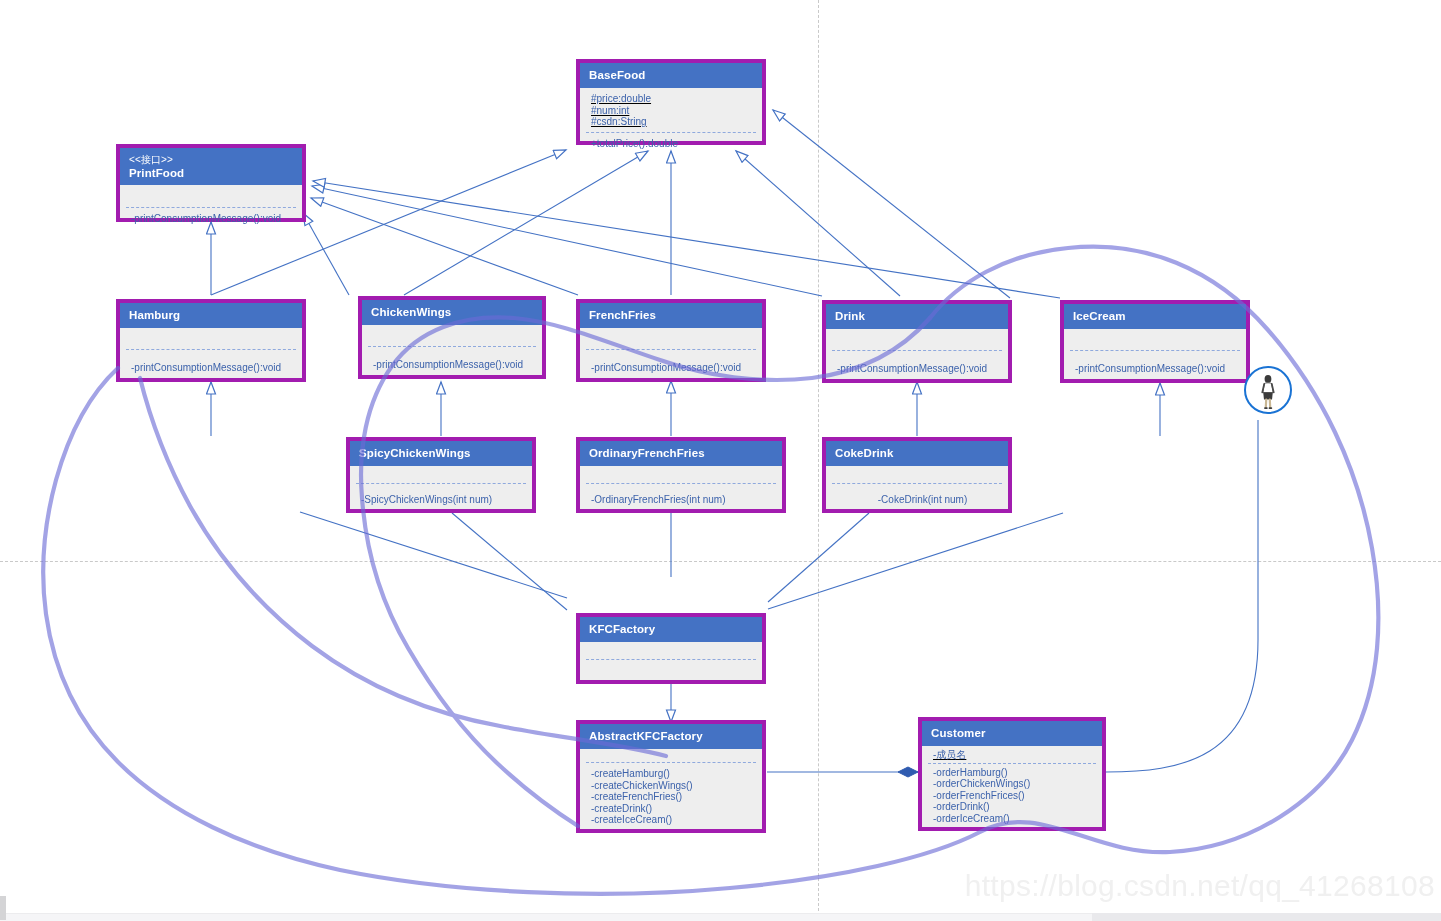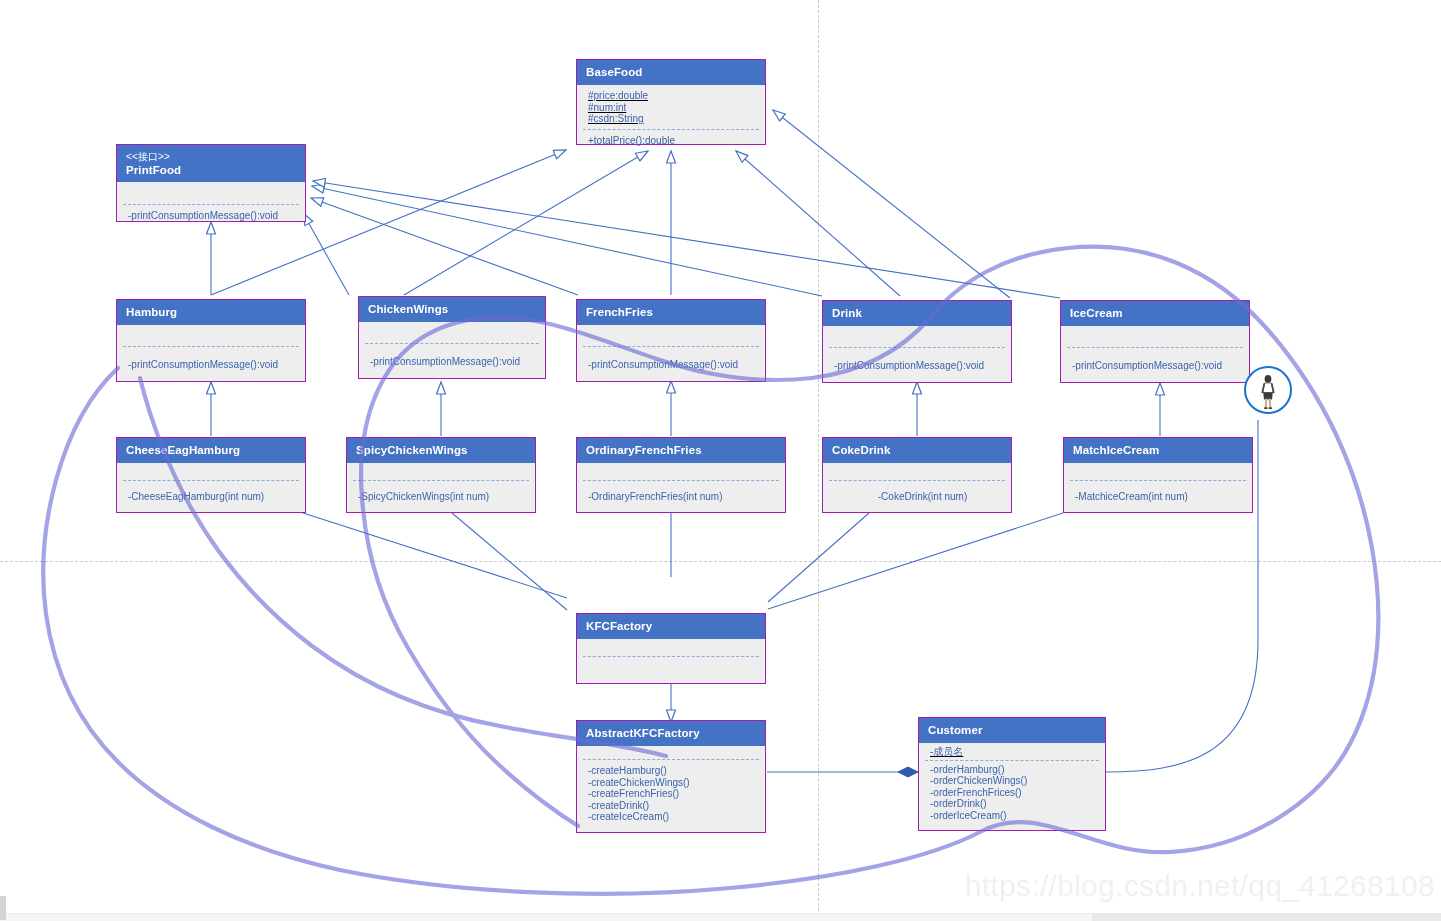--- a/index.html
+++ b/index.html
@@ -10,21 +10,21 @@
   }
   #canvas{position:absolute;left:0;top:0;width:1441px;height:921px;}
   svg.layer{position:absolute;left:0;top:0;width:1441px;height:921px;pointer-events:none;}
   #edges{z-index:1;}
   #scribble{z-index:4;}
 
   
   .umlbox{
     position:absolute;z-index:3;
     background:#eeeeee;
-    border:1px solid #a21caf;
+    border:4px solid #a21caf;
     box-sizing:border-box;
     box-shadow:0 0 0 0 rgba(0,0,0,0);
   }
   .umlbox .hdr{
     background:#4472c4;
     color:#ffffff;
     font-weight:bold;
     font-size:11.5px;
     padding:6px 0 6px 9px;
     letter-spacing:.1px;
@@ -258,32 +258,20 @@
     </div>
     <div class="body">
       <div class="attrs" style="min-height:12px;"></div>
       <div class="sep"></div>
       <div class="ops" style="padding-top:12px;">
         <span class="mem">-printConsumptionMessage():void</span>
       </div>
     </div>
   </div>
 
-  <div class="umlbox" id="box-cheeseeaghamburg" style="left:116px;top:437px;width:190px;height:76px;">
-    <div class="hdr">
-      <span>CheeseEagHamburg</span>
-    </div>
-    <div class="body">
-      <div class="attrs" style="min-height:8px;"></div>
-      <div class="sep"></div>
-      <div class="ops" style="padding-top:10px;">
-        <span class="mem">-CheeseEagHamburg(int num)</span>
-      </div>
-    </div>
-  </div>
 
   <div class="umlbox" id="box-spicychickenwings" style="left:346px;top:437px;width:190px;height:76px;">
     <div class="hdr">
       <span>SpicyChickenWings</span>
     </div>
     <div class="body">
       <div class="attrs" style="min-height:8px;"></div>
       <div class="sep"></div>
       <div class="ops" style="padding-top:10px;">
         <span class="mem">-SpicyChickenWings(int num)</span>
@@ -310,32 +298,20 @@
     </div>
     <div class="body">
       <div class="attrs" style="min-height:8px;"></div>
       <div class="sep"></div>
       <div class="ops" style="padding-top:10px;text-align:center;">
         <span class="mem">-CokeDrink(int num)</span>
       </div>
     </div>
   </div>
 
-  <div class="umlbox" id="box-matchicecream" style="left:1063px;top:437px;width:190px;height:76px;">
-    <div class="hdr">
-      <span>MatchIceCream</span>
-    </div>
-    <div class="body">
-      <div class="attrs" style="min-height:8px;"></div>
-      <div class="sep"></div>
-      <div class="ops" style="padding-top:10px;">
-        <span class="mem">-MatchiceCream(int num)</span>
-      </div>
-    </div>
-  </div>
 
   <div class="umlbox" id="box-kfcfactory" style="left:576px;top:613px;width:190px;height:71px;">
     <div class="hdr">
       <span>KFCFactory</span>
     </div>
     <div class="body">
       <div class="attrs" style="min-height:8px;"></div>
       <div class="sep"></div>
       <div class="ops" style="min-height:16px;"></div>
     </div>

